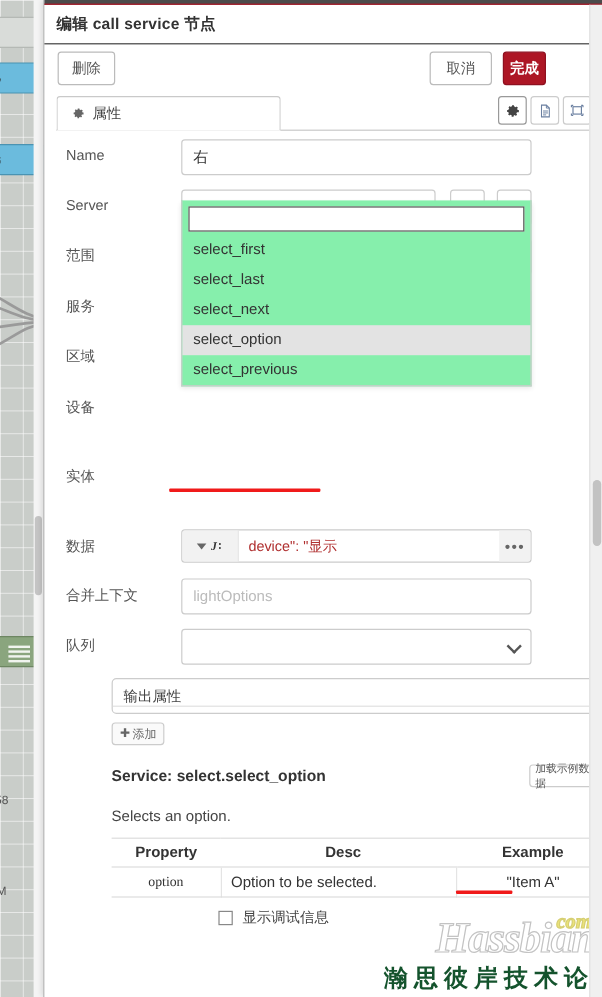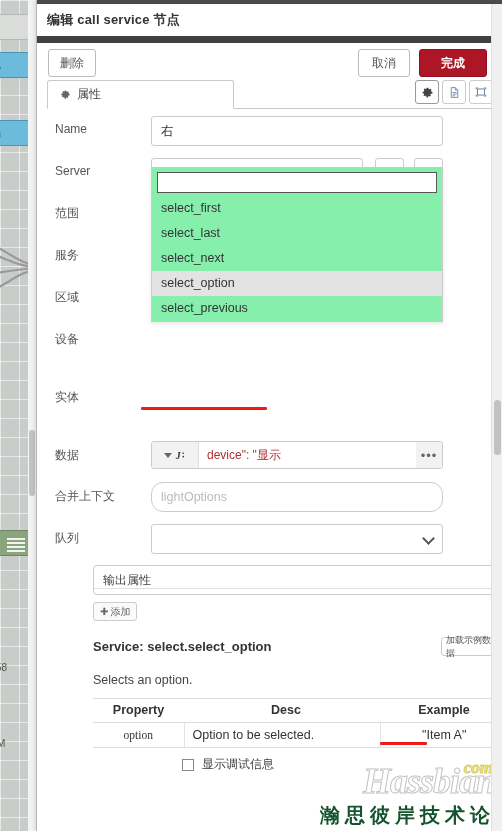--- a/index.html
+++ b/index.html
@@ -53,32 +53,32 @@
     position: absolute; left: 0; top: 0; width: 466px; height: 4px;
     background: #4b4b4b; border-bottom: 1px solid #ad1625;
   }
   #title-bar {
     position: absolute; left: 0; top: 5px; width: 466px; height: 30px;
     padding: 6px 0 16px 10px; font-size: 13px; font-weight: bold; color: #333;
     letter-spacing: .2px;
   }
   #btn-row {
     position: absolute; left: 0; top: 36px; width: 466px; height: 40px;
-    border-top: 7px solid #404040;
+    border-top: 1px solid #404040;
   }
   .btn {
     position: absolute; background: #fff; border: 1px solid #bbb;
     border-radius: 3px; font-size: 12px; color: #555; text-align: center;
     cursor: pointer; line-height: 1;
     display: flex; align-items: center; justify-content: center;
   }
   #btn-delete { left: 11px; top: 6px; width: 48px; height: 28px; }
   #btn-cancel { left: 321px; top: 6px; width: 52px; height: 28px; }
   #btn-done {
-    left: 382px; top: 6px; width: 68px; height: 28px;
+    left: 382px; top: 6px; width: 36px; height: 28px;
     background: #ad1625; border-color: #8e1020; color: #fff; font-weight: bold;
   }
 
   
   #tabbar {
     position: absolute; left: 10px; top: 80px; width: 446px; height: 29px;
     border-bottom: 1px solid #c9c9c9;
   }
   #tab-props {
     position: absolute; left: 0; top: 0; width: 187px; height: 29px;
@@ -101,21 +101,21 @@
   .lbl {
     position: absolute; left: 18px; top: 6px; font-size: 12px; color: #555;
     white-space: nowrap;
   }
   .fld {
     position: absolute; left: 114px; width: 292px; height: 30px;
     border: 1px solid #ccc; border-radius: 3px; background: #fff;
     font-size: 12.5px; color: #333; padding: 0 9px;
     display: flex; align-items: center;
   }
-  .fld.placeholder { color: #bbb; border-radius: 12px; }
+  .fld.placeholder { color: #bbb; }
   .caret-sm {
     position: absolute; right: 9px; top: 12px; width: 0; height: 0;
     border-left: 4px solid transparent; border-right: 4px solid transparent;
     border-top: 5px solid #999;
   }
   .caret-up {
     position: absolute; right: 9px; top: 13px; width: 0; height: 0;
     border-left: 4px solid transparent; border-right: 4px solid transparent;
     border-bottom: 5px solid #999;
   }

